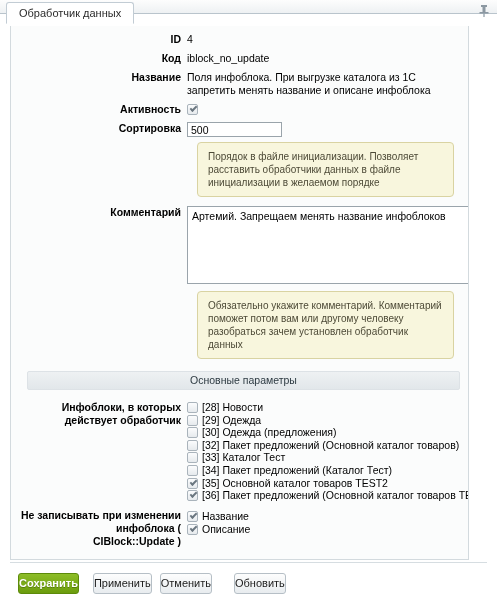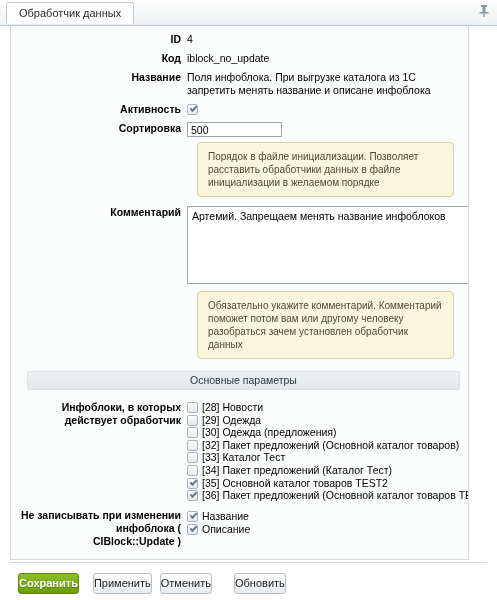--- a/index.html
+++ b/index.html
@@ -13,21 +13,21 @@
     font-family: "Liberation Sans", sans-serif;
     font-size: 11px;
     color: #000000;
     overflow: hidden;
     position: relative;
   }
 
   
   .tabstrip {
     position: relative;
-    height: 26px;
+    height: 14px;
     background: linear-gradient(to bottom, #fdfdfd 0%, #eef1f3 100%);
     border-bottom: 1px solid #b9c4cc;
     box-sizing: border-box;
   }
   .tab {
     position: absolute;
     left: 6px;
     top: 2px;
     height: 20px;
     line-height: 20px;

